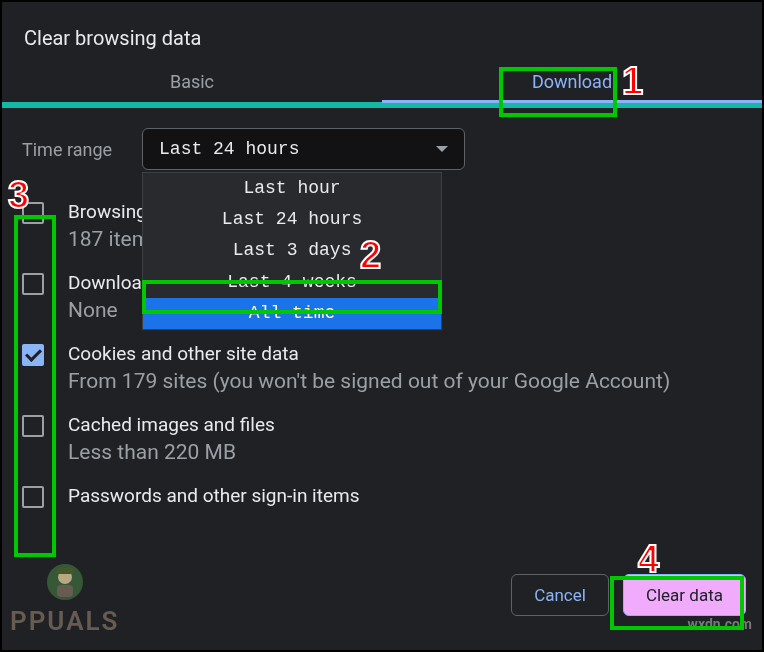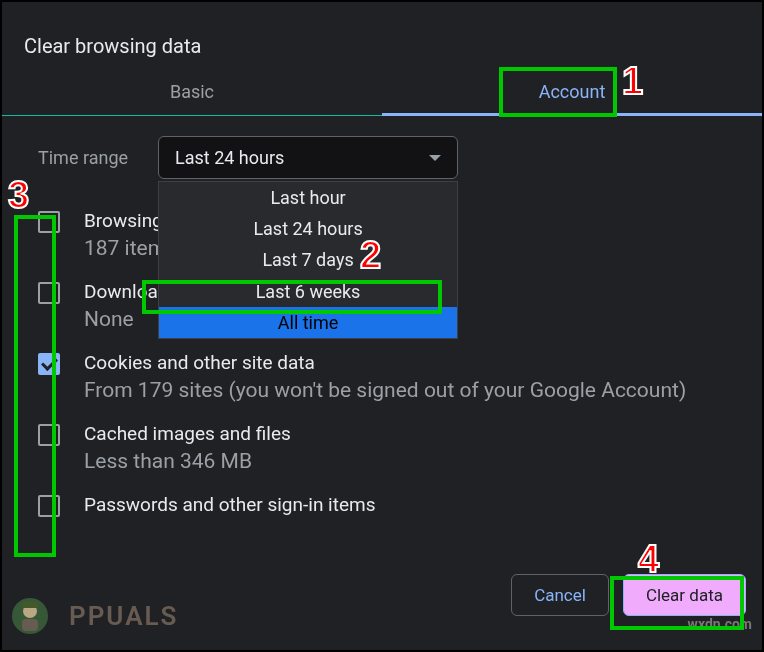--- a/index.html
+++ b/index.html
@@ -8,28 +8,28 @@
     height: 652px;
     background: #202124;
     font-family: Roboto, Arial, sans-serif;
     color: #e8eaed;
     position: relative;
     overflow: hidden;
     border: 2px solid #000;
   }
   .dialog-title {
     font-size: 20px;
-    padding: 32px 22px 10px 22px;
+    padding: 24px 22px 10px 22px;
     font-weight: 400;
     color: #e8eaed;
   }
   .tabs {
     display: flex;
     height: 48px;
-    border-bottom: 1px solid #14b8a6;
+    border-bottom: 6px solid #14b8a6;
   }
   .tab {
     flex: 1;
     display: flex;
     align-items: center;
     justify-content: center;
     font-size: 18px;
     color: #9aa0a6;
     cursor: pointer;
     position: relative;
@@ -44,21 +44,20 @@
     left: 0;
     right: 0;
     height: 3px;
     background: #8ab4f8;
   }
   .content {
     position: relative;
     height: 450px;
     overflow-y: auto;
     padding: 20px 20px 0 20px;
-    margin-left: 16px;
   }
   .content::-webkit-scrollbar {
     width: 14px;
   }
   .content::-webkit-scrollbar-track {
     background: #292a2d;
   }
   .content::-webkit-scrollbar-thumb {
     background: #5f6368;
     border: 3px solid #292a2d;
@@ -70,21 +69,22 @@
     margin-bottom: 20px;
     padding-left: 0;
     gap: 30px;
   }
   .time-range-label {
     font-size: 18px;
     color: #9aa0a6;
   }
   .dropdown {
     position: relative;
-    width: 300px;
+    width: 323px;
+    font-family: Liberation Mono, monospace;
   }
   .dropdown-toggle {
     background: #121214;
     border: 1px solid #5f6368;
     border-radius: 6px;
     padding: 10px 16px;
     font-size: 18px;
     color: #e8eaed;
     display: flex;
     justify-content: space-between;
@@ -110,21 +110,21 @@
   }
   .dropdown-item {
     padding: 3px 16px;
     font-size: 18px;
     color: #e8eaed;
     cursor: pointer;
     line-height: 1.4;
   }
   .dropdown-item.highlighted {
     background: #1a73e8;
-    color: #000000;
+    color: #fef9c3;
   }
   .checklist {
     padding-left: 0;
   }
   .check-row {
     display: flex;
     padding: 10px 0;
     gap: 24px;
     align-items: flex-start;
   }
@@ -206,22 +206,23 @@
     -webkit-text-stroke: 2px #fff;
     z-index: 60;
   }
   
   .logo {
     position: absolute;
     left: 8px;
     bottom: 14px;
     display: flex;
     align-items: center;
-    gap: 19px;
+    gap: 4px;
     opacity: 0.9;
+    flex-direction: column;
   }
   .logo-avatar {
     width: 40px;
     height: 40px;
     display: flex;
     align-items: center;
     justify-content: center;
   }
   .logo-text {
     font-size: 26px;
@@ -238,36 +239,36 @@
     font-weight: bold;
   }
 </style>
 </head>
 <body>
 
 <div class="dialog-title">Clear browsing data</div>
 
 <div class="tabs">
   <div class="tab">Basic</div>
-  <div class="tab active">Account</div>
+  <div class="tab active">Download</div>
 </div>
 
 <div class="content">
   <div class="time-range-row">
     <span class="time-range-label">Time range</span>
     <div class="dropdown">
       <div class="dropdown-toggle">
         <span>Last 24 hours</span>
         <span class="dropdown-arrow"></span>
       </div>
       <div class="dropdown-menu">
         <div class="dropdown-item">Last hour</div>
         <div class="dropdown-item">Last 24 hours</div>
-        <div class="dropdown-item">Last 7 days</div>
-        <div class="dropdown-item">Last 6 weeks</div>
+        <div class="dropdown-item">Last 3 days</div>
+        <div class="dropdown-item">Last 4 weeks</div>
         <div class="dropdown-item highlighted">All time</div>
       </div>
     </div>
   </div>
 
   <div class="checklist">
     <div class="check-row">
       <div class="checkbox"></div>
       <div class="check-texts">
         <div class="primary">Browsing history</div>
@@ -285,21 +286,21 @@
       <div class="checkbox checked"></div>
       <div class="check-texts">
         <div class="primary">Cookies and other site data</div>
         <div class="secondary">From 179 sites (you won't be signed out of your Google Account)</div>
       </div>
     </div>
     <div class="check-row">
       <div class="checkbox"></div>
       <div class="check-texts">
         <div class="primary">Cached images and files</div>
-        <div class="secondary">Less than 346 MB</div>
+        <div class="secondary">Less than 220 MB</div>
       </div>
     </div>
     <div class="check-row">
       <div class="checkbox"></div>
       <div class="check-texts">
         <div class="primary">Passwords and other sign-in items</div>
         <div class="secondary"></div>
       </div>
     </div>
   </div>

